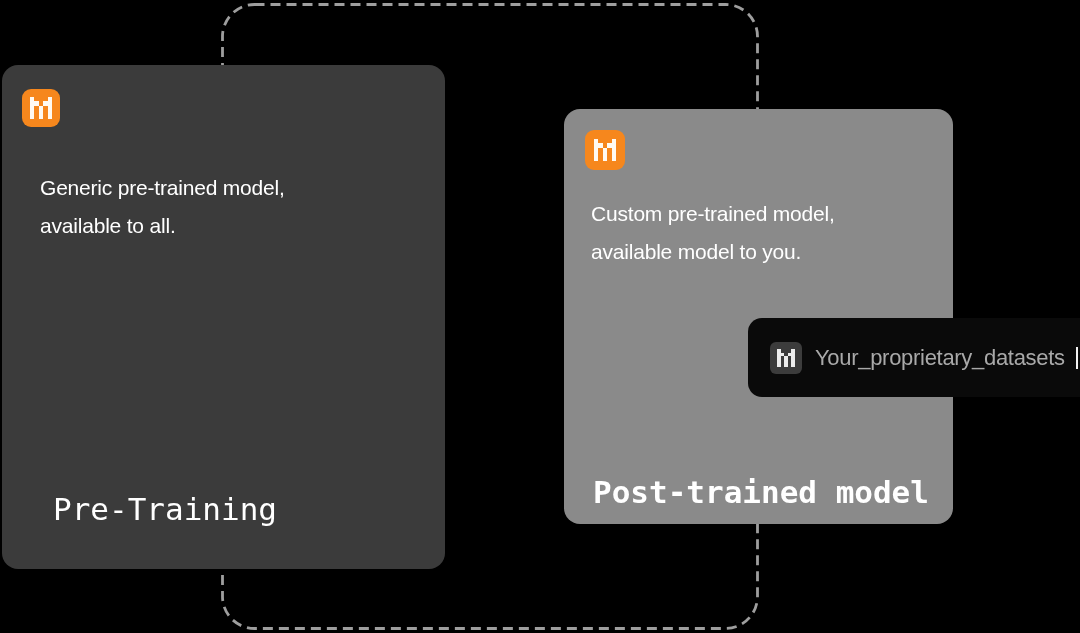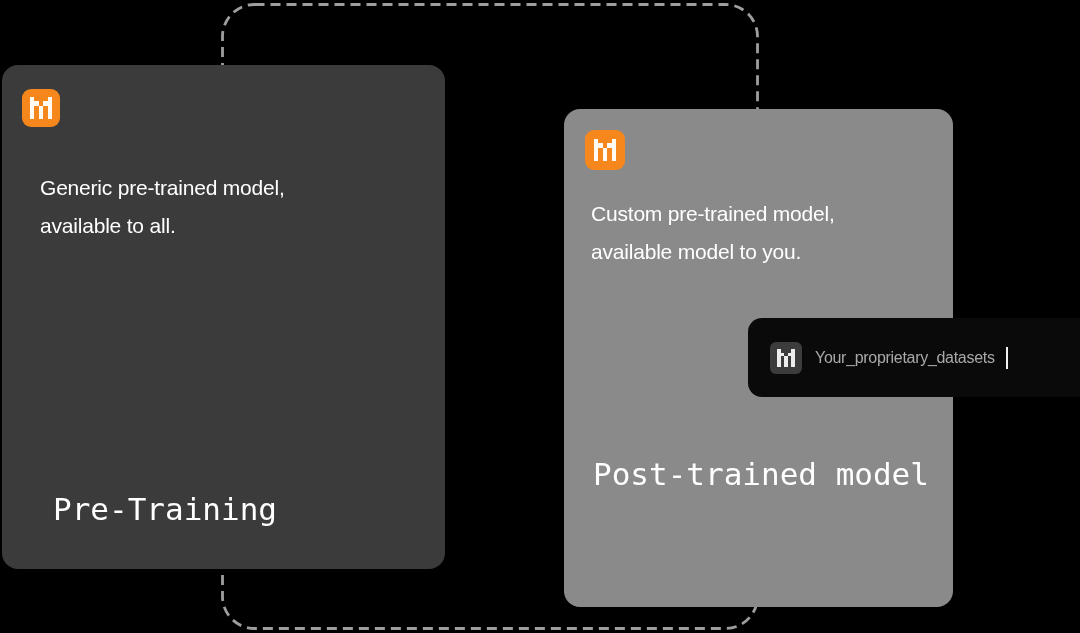--- a/index.html
+++ b/index.html
@@ -13,21 +13,21 @@
   }
   .frame { position: absolute; left: 0; top: 0; }
   .frame rect {
     fill: none;
     stroke: #9E9E9E;
     stroke-width: 2.8;
     stroke-dasharray: 10 6;
   }
   .card { position: absolute; border-radius: 16px; }
   .card.pre  { left: 2px;   top: 65px;  width: 443px; height: 504px; background: #3B3B3B; }
-  .card.post { left: 564px; top: 109px; width: 389px; height: 498px; background: #8A8A8A; }
+  .card.post { left: 564px; top: 109px; width: 389px; height: 415px; background: #8A8A8A; }
 
   .logo-tile {
     display: flex; align-items: center; justify-content: center;
     background: #F6871D; color: #FFFAF2;
   }
   .tile-abs { position: absolute; }
   .card.pre  .logo-tile { left: 20px; top: 24px; width: 38px; height: 38px; border-radius: 9px; }
   .card.post .logo-tile { left: 21px; top: 21px; width: 40px; height: 40px; border-radius: 9px; }
   .card .logo-tile svg { width: 22px; height: 22px; }
 
@@ -40,38 +40,38 @@
   .card.post .desc { left: 23px; top: 82px; }
 
   .card-label {
     position: absolute; margin: 0;
     color: #FFFFFF; font-weight: 400;
     font-family: "DejaVu Sans Mono", monospace;
     font-size: 31px; line-height: 31px; letter-spacing: 0;
     white-space: nowrap;
   }
   .card.pre  .card-label { left: 39px; top: 429px; margin-left: 12px; }
-  .card.post .card-label { left: 29px; top: 350px; }
+  .card.post .card-label { left: 29px; top: 368px; font-weight: bold; }
 
   .chip {
     position: absolute;
     left: 748px; top: 318px; width: 332px; height: 79px;
     background: #0A0A0A;
     border-radius: 14px 0 0 14px;
     display: flex; align-items: center;
     padding-left: 22px; box-sizing: border-box;
   }
   .chip .logo-tile {
     width: 32px; height: 32px; border-radius: 6px;
     background: #3C3C3C; color: #EDEDED; flex: 0 0 auto;
   }
   .chip .logo-tile svg { width: 18px; height: 18px; }
   .chip-text {
     margin-left: 13px;
-    color: #A9A9A9; font-size: 16px; letter-spacing: -0.3px;
+    color: #A9A9A9; font-size: 22px; letter-spacing: -0.3px;
     white-space: nowrap;
   }
   .chip-cursor {
     display: inline-block;
     width: 2px; height: 22px; margin-left: 11px;
     background: #F2F2F2;
   }
 </style>
 </head>
 <body>

